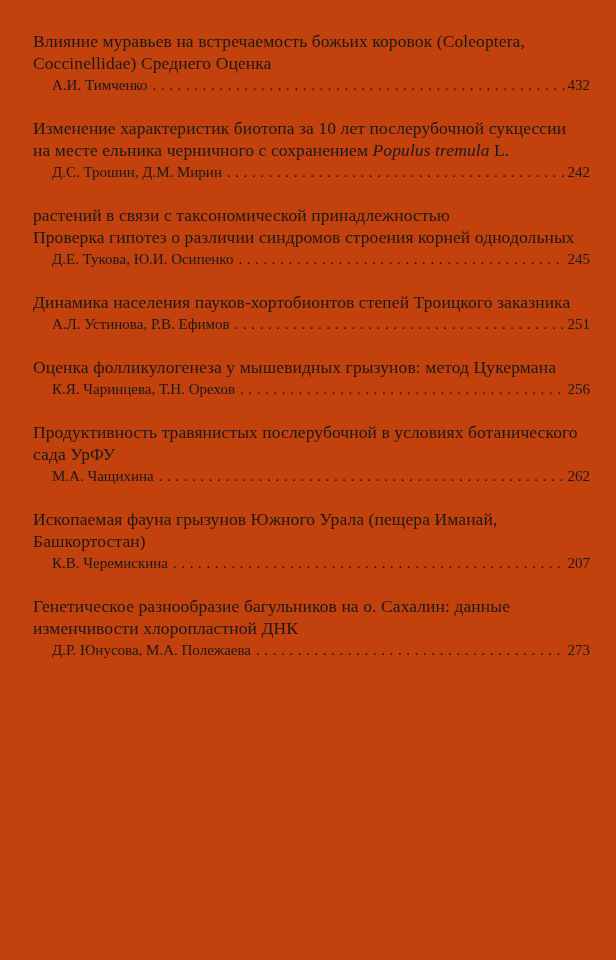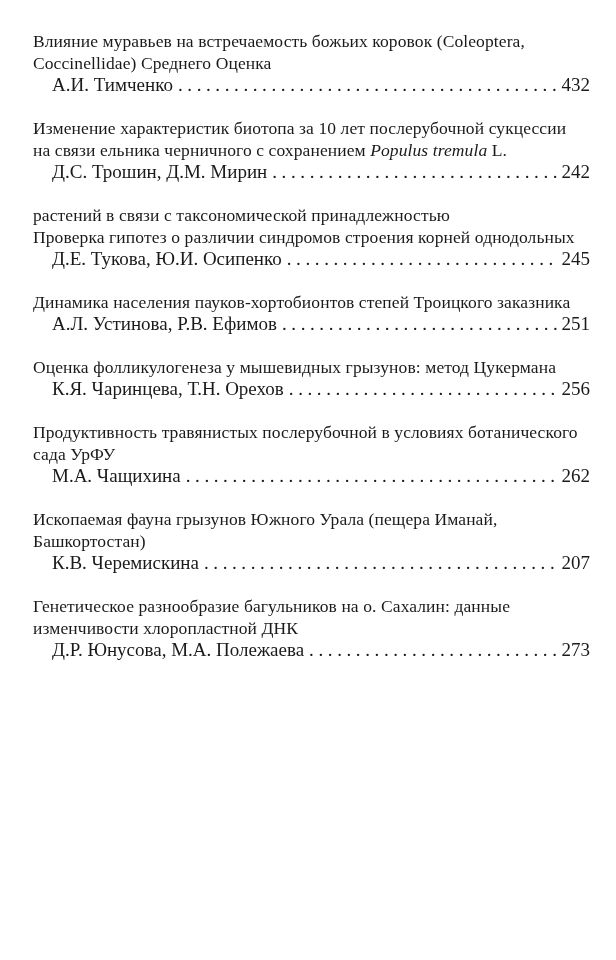--- a/index.html
+++ b/index.html
@@ -31,21 +31,21 @@
     line-height: 22px;
     white-space: nowrap;
     letter-spacing: 0.1px;
   }
   .title-line .italic {
     font-style: italic;
   }
   .author-row {
     display: flex;
     align-items: flex-start;
-    font-size: 19px;
+    font-size: 15px;
     line-height: 22px;
     padding-left: 19px;
   }
   .authors {
     white-space: nowrap;
     flex: 0 0 auto;
   }
   .dots {
     flex: 1 1 auto;
     min-width: 0;
@@ -59,38 +59,38 @@
     letter-spacing: 4.6px;
   }
   .pagenum {
     flex: 0 0 auto;
     white-space: nowrap;
   }
 </style>
 </head>
 <body>
 
-<div class="page" style="background: #ffffff; color: rgb(26, 26, 26);">
+<div class="page" style="background: #c2410c; color: rgb(26, 26, 26);">
   <div class="toc">
   <div class="entry">
     <div class="title">
           <div class="title-line"><span>Влияние муравьев на встречаемость божьих коровок (Coleoptera,</span></div>
           <div class="title-line"><span>Coccinellidae) Среднего Оценка</span></div>
         </div>
     <div class="author-row">
       <span class="authors">А.И. Тимченко</span>
       <span class="dots"></span>
       <span class="pagenum">432</span>
     </div>
   </div>
 
   <div class="entry">
     <div class="title">
           <div class="title-line"><span>Изменение характеристик биотопа за 10 лет послерубочной сукцессии</span></div>
-          <div class="title-line"><span>на связи ельника черничного с сохранением </span><span class="italic">Populus tremula</span><span> L.</span></div>
+          <div class="title-line"><span>на месте ельника черничного с сохранением </span><span class="italic">Populus tremula</span><span> L.</span></div>
         </div>
     <div class="author-row">
       <span class="authors">Д.С. Трошин, Д.М. Мирин</span>
       <span class="dots"></span>
       <span class="pagenum">242</span>
     </div>
   </div>
 
   <div class="entry">
     <div class="title">

